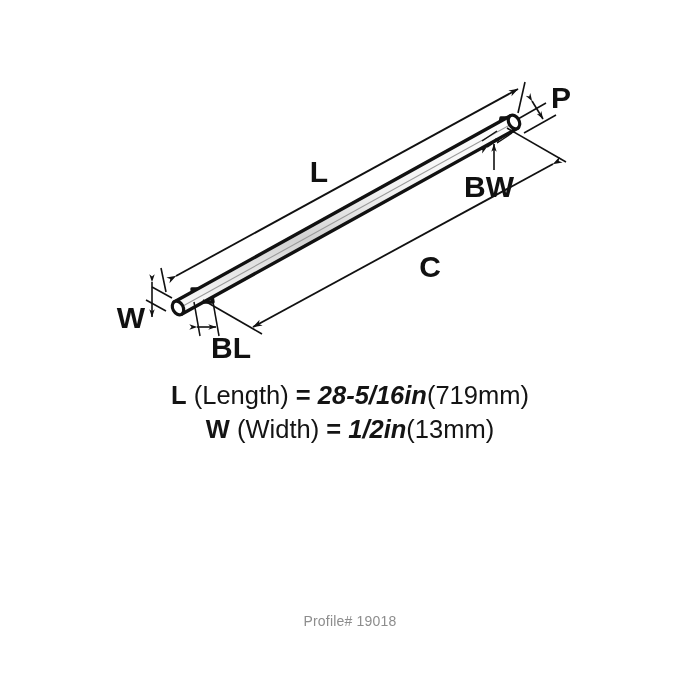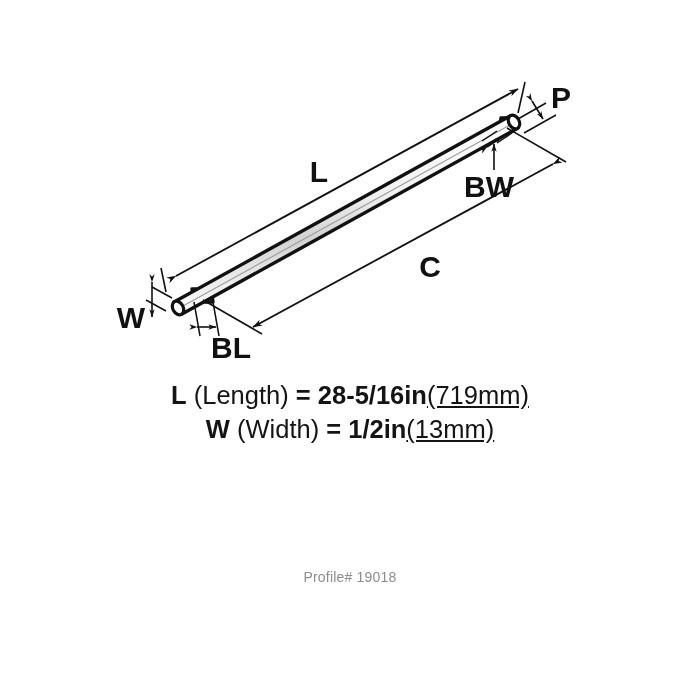--- a/index.html
+++ b/index.html
@@ -58,29 +58,29 @@
     font-weight: bold;
   }
   .spec-row .nm {
     font-weight: normal;
   }
   .spec-row .eq {
     font-weight: bold;
   }
   .spec-row .val-in {
     font-weight: bold;
+    font-style: italic;
   }
   .spec-row .val-mm {
     font-weight: normal;
-    text-decoration: underline;
   }
   #profile-line {
     position: absolute;
     left: 0;
-    top: 569px;
+    top: 613px;
     width: 700px;
     text-align: center;
     font-family: "Liberation Sans", sans-serif;
     font-size: 14px;
     color: #8d8d8d;
     letter-spacing: 0.2px;
   }
 </style>
 </head>
 <body>

